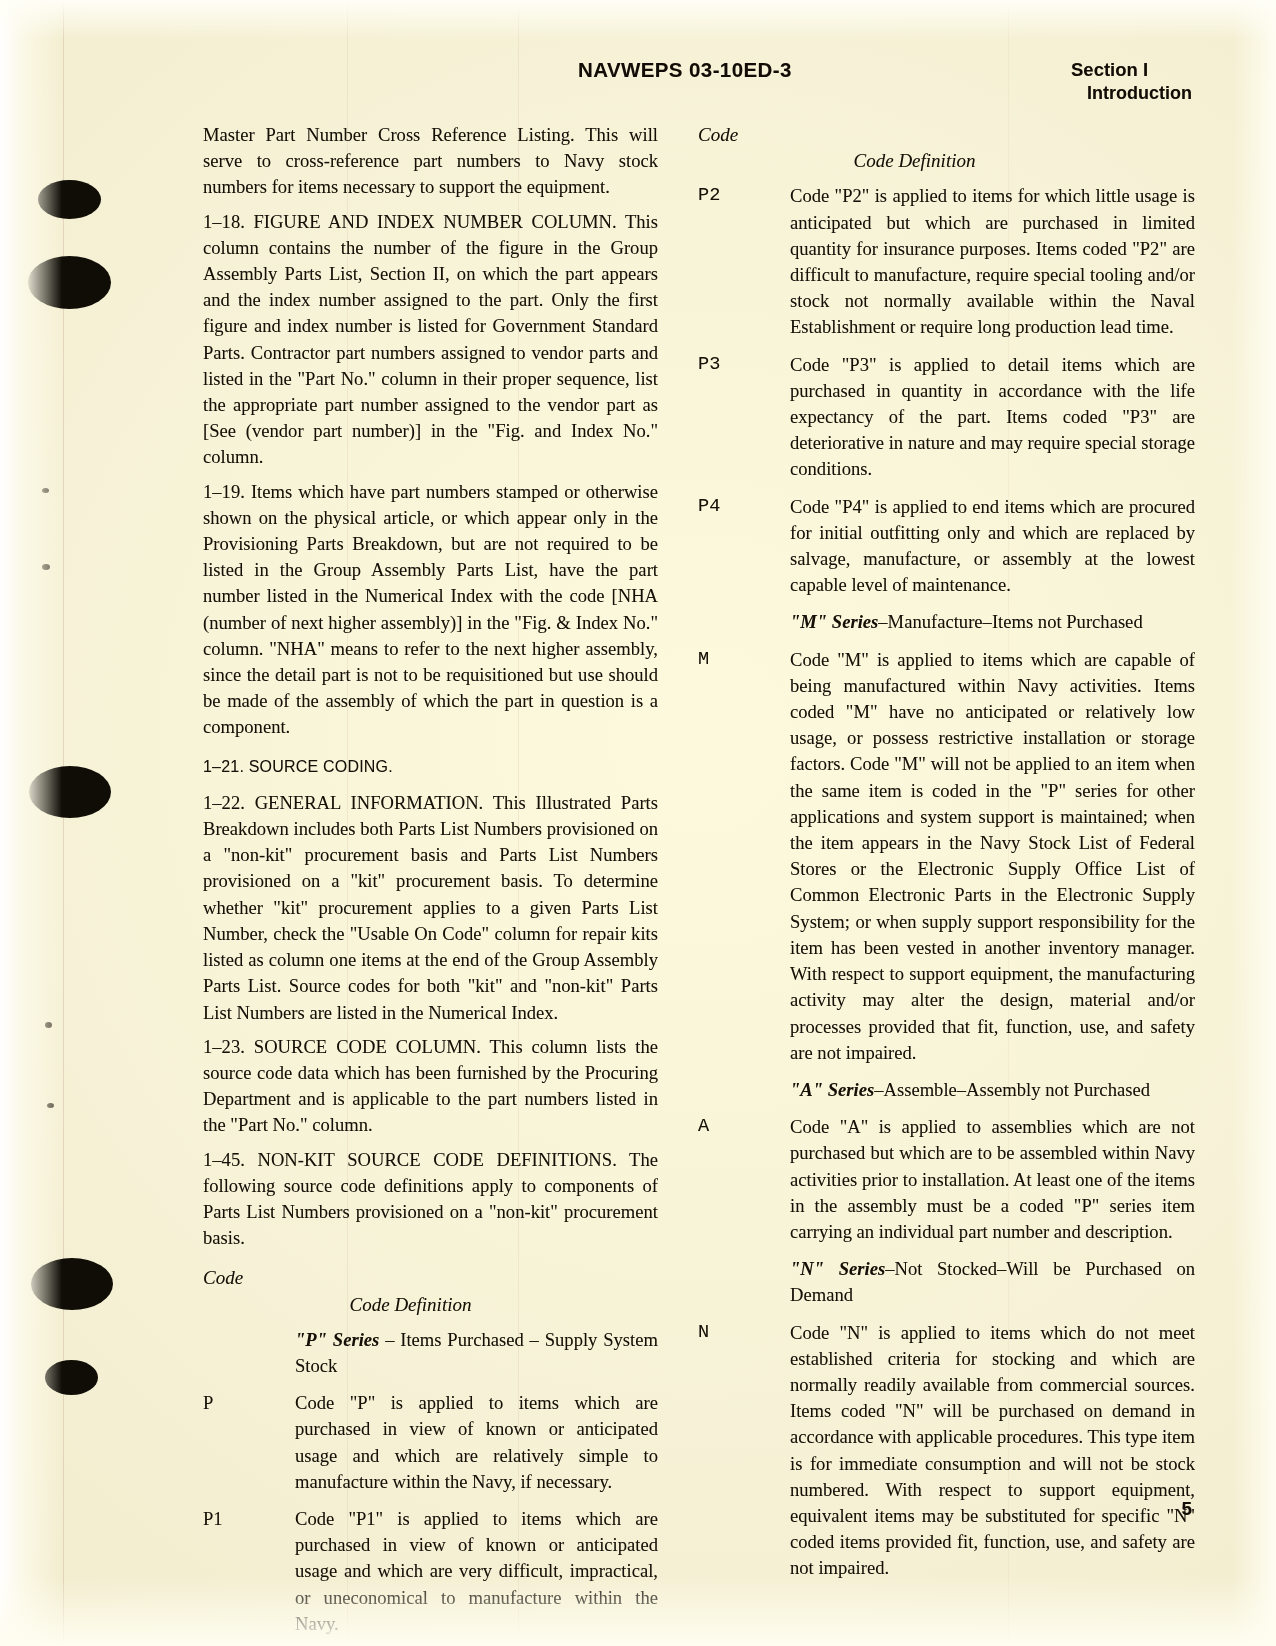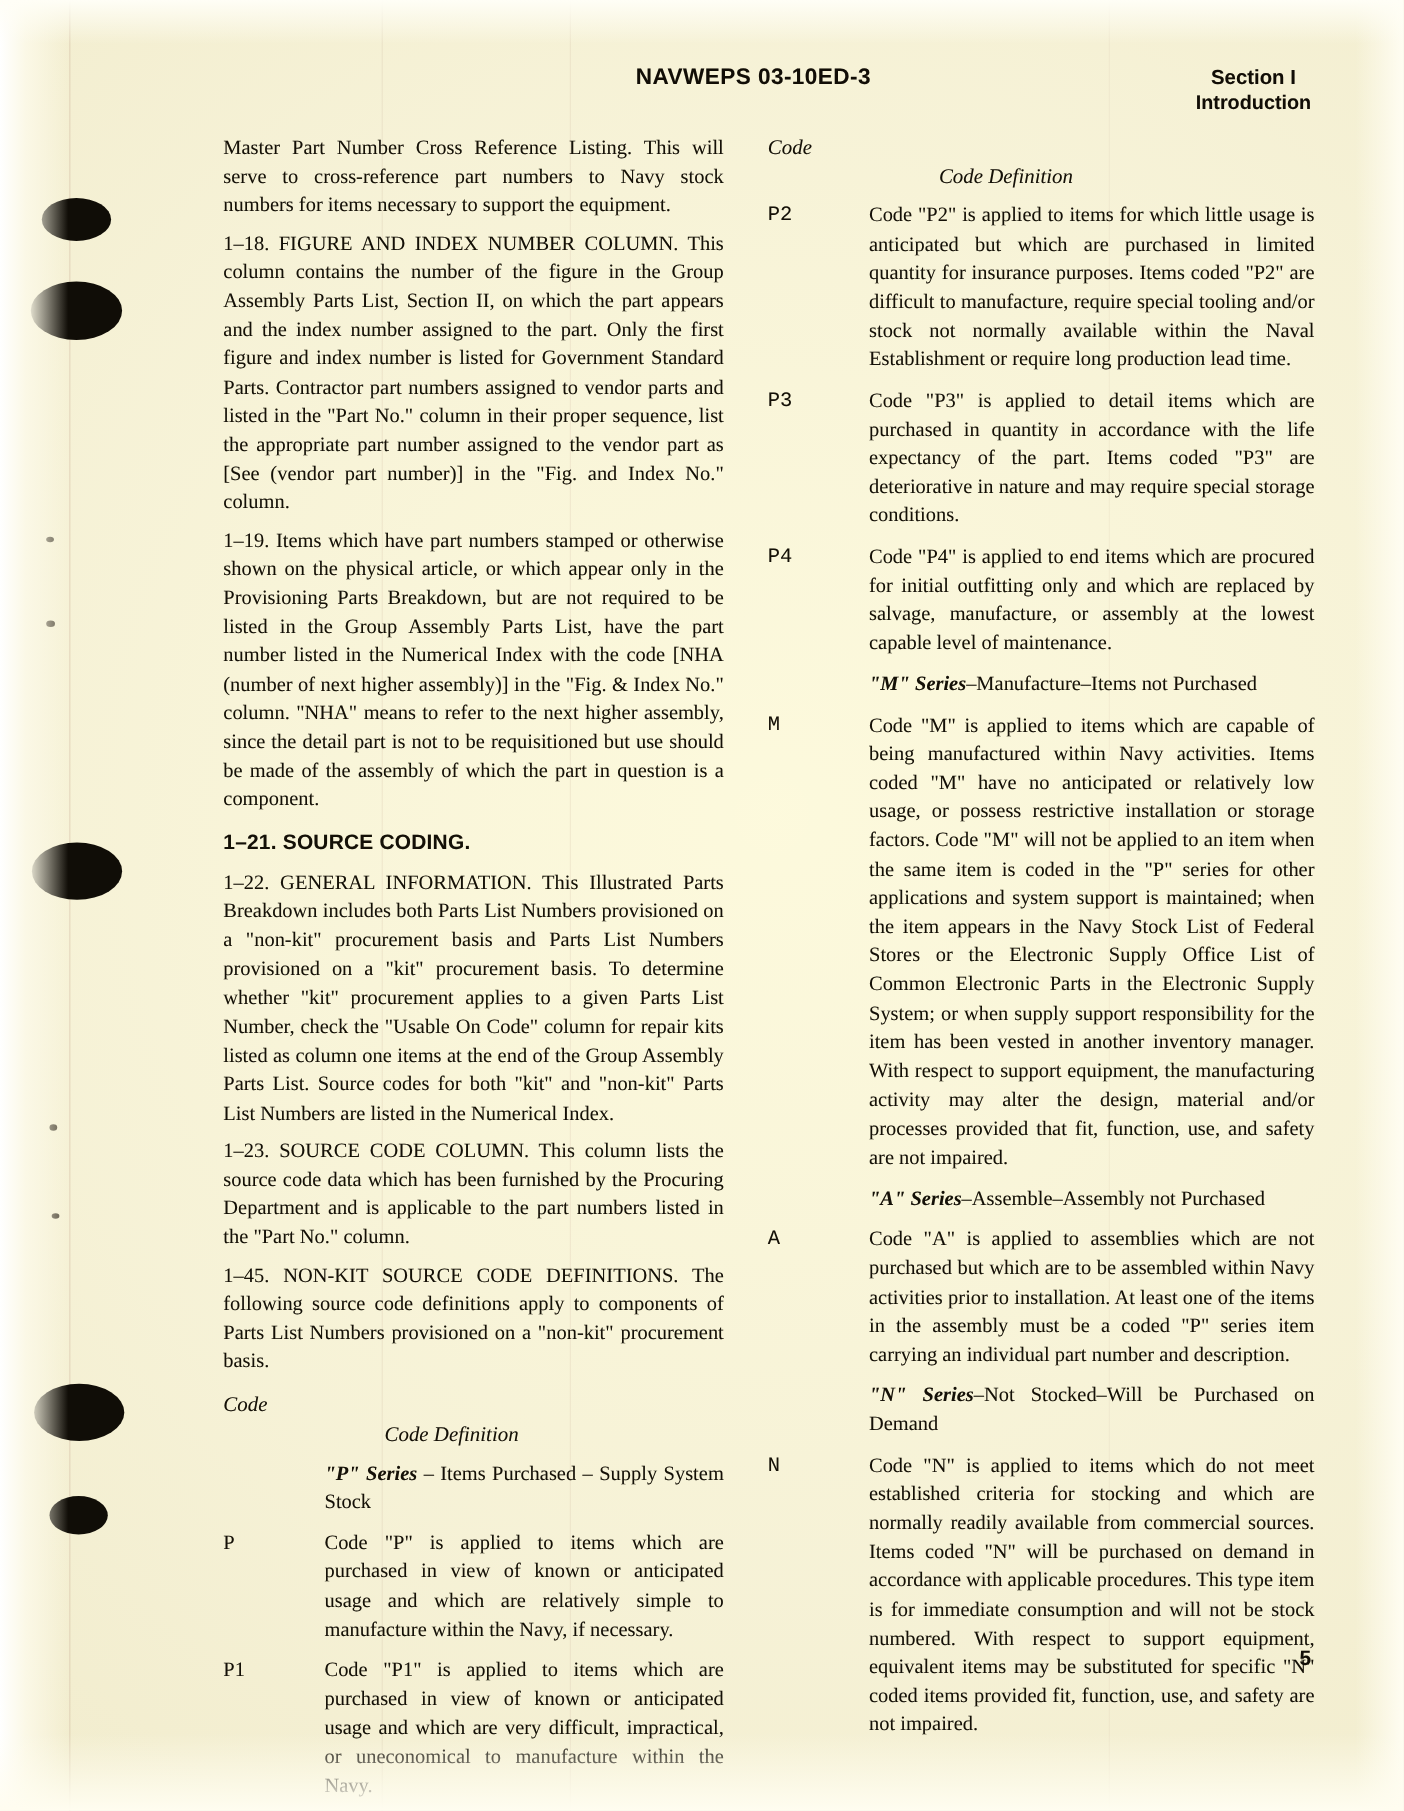--- a/index.html
+++ b/index.html
@@ -95,28 +95,28 @@
     font-family: "Liberation Sans", "DejaVu Sans", sans-serif;
     font-weight: bold;
     font-size: 20.5px;
     letter-spacing: 0.4px;
     color: #110d06;
   }
   .hdr-sec {
     position: absolute;
     right: 84px;
     top: 0;
-    text-align: center;
+    text-align: left;
     font-family: "Liberation Sans", "DejaVu Sans", sans-serif;
     font-weight: bold;
     font-size: 18.5px;
     line-height: 1.32;
     color: #110d06;
   }
-  .hdr-sec .l2 { font-size: 18px; }
+  .hdr-sec .l2 { font-size: 18px; margin-left: 16px; }
 
   
   .col {
     position: absolute;
     top: 122px;
     font-size: 18.6px;
     line-height: 26.2px;
     text-align: justify;
     text-justify: inter-word;
     hyphens: none;
@@ -125,22 +125,22 @@
   .col-right { left: 698px;  width: 497px; }
 
   .col p {
     margin: 0 0 0 0;
     text-align: justify;
   }
   .col p.gap { margin-top: 8px; }
 
   .bold-sans-head {
     font-family: "Liberation Sans", "DejaVu Sans", sans-serif;
-    font-weight: bold;
-    font-size: 19px;
+    font-weight: normal;
+    font-size: 16px;
     letter-spacing: 0.2px;
     margin-top: 13px !important;
     margin-bottom: 10px !important;
     text-align: center;
   }
 
   
   .code-head {
     display: flex;
     margin-top: 14px;

